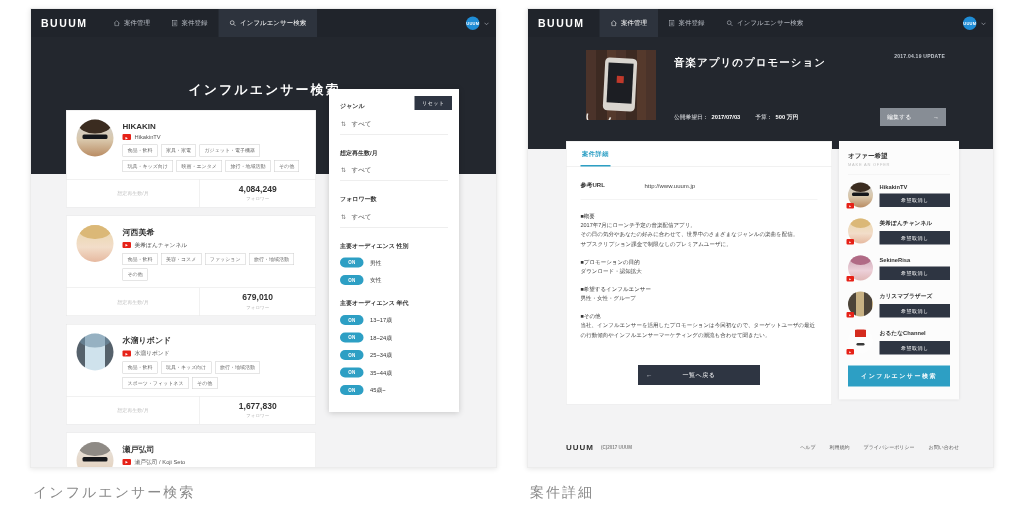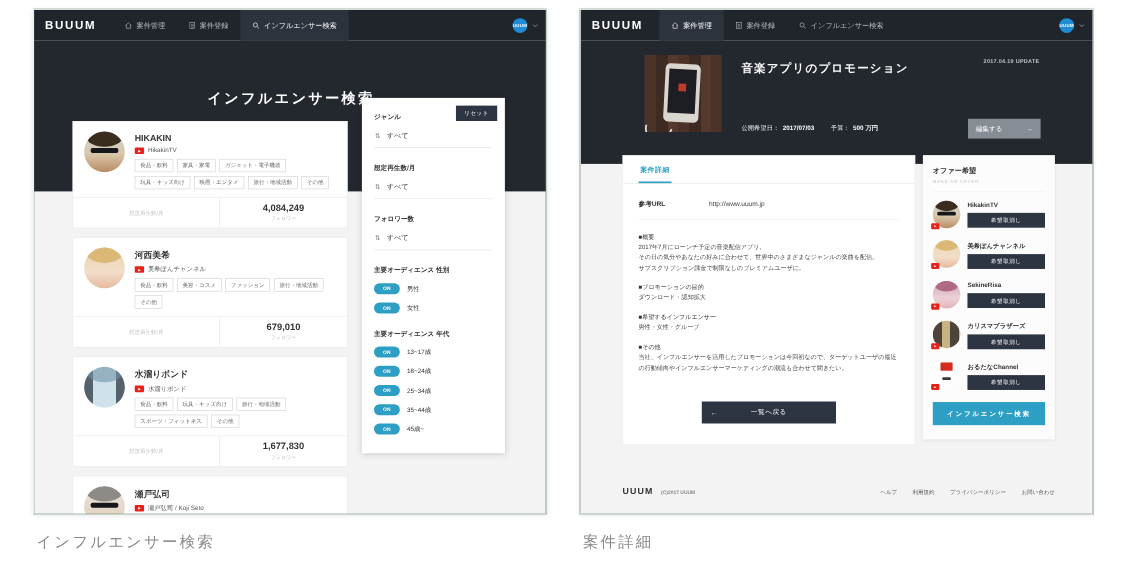--- a/index.html
+++ b/index.html
@@ -1,18 +1,18 @@
 <!DOCTYPE html>
 <html><head>
 <meta charset="utf-8">
 <style>
   * { box-sizing: border-box; margin: 0; padding: 0; }
   html,body { width:1024px; height:512px; background:#fff; font-family:"Liberation Sans",sans-serif; position:relative; overflow:hidden; }
 
-  .shot { position:absolute; width:467px; height:460px; overflow:hidden; background:#14532d;
+  .shot { position:absolute; width:467px; height:460px; overflow:hidden; background:#fca5a5;
           border:1px solid #ececec; box-shadow:0 1px 5px rgba(0,0,0,.10); }
   #shot-left  { left:30px;  top:8px; }
   #shot-right { left:527px; top:8px; }
   .page { width:934px; height:920px; transform:scale(.5); transform-origin:0 0; position:relative; background:#f3f3f4; }
 
   .caption { position:absolute; top:484px; font-size:14px; color:#8a8a8a; letter-spacing:2px; }
   #cap-left { left:33px; } #cap-right { left:530px; }
 
   
   .nav { height:56px; background:#20242b; display:flex; align-items:stretch; color:#fff; position:relative; z-index:5; }

